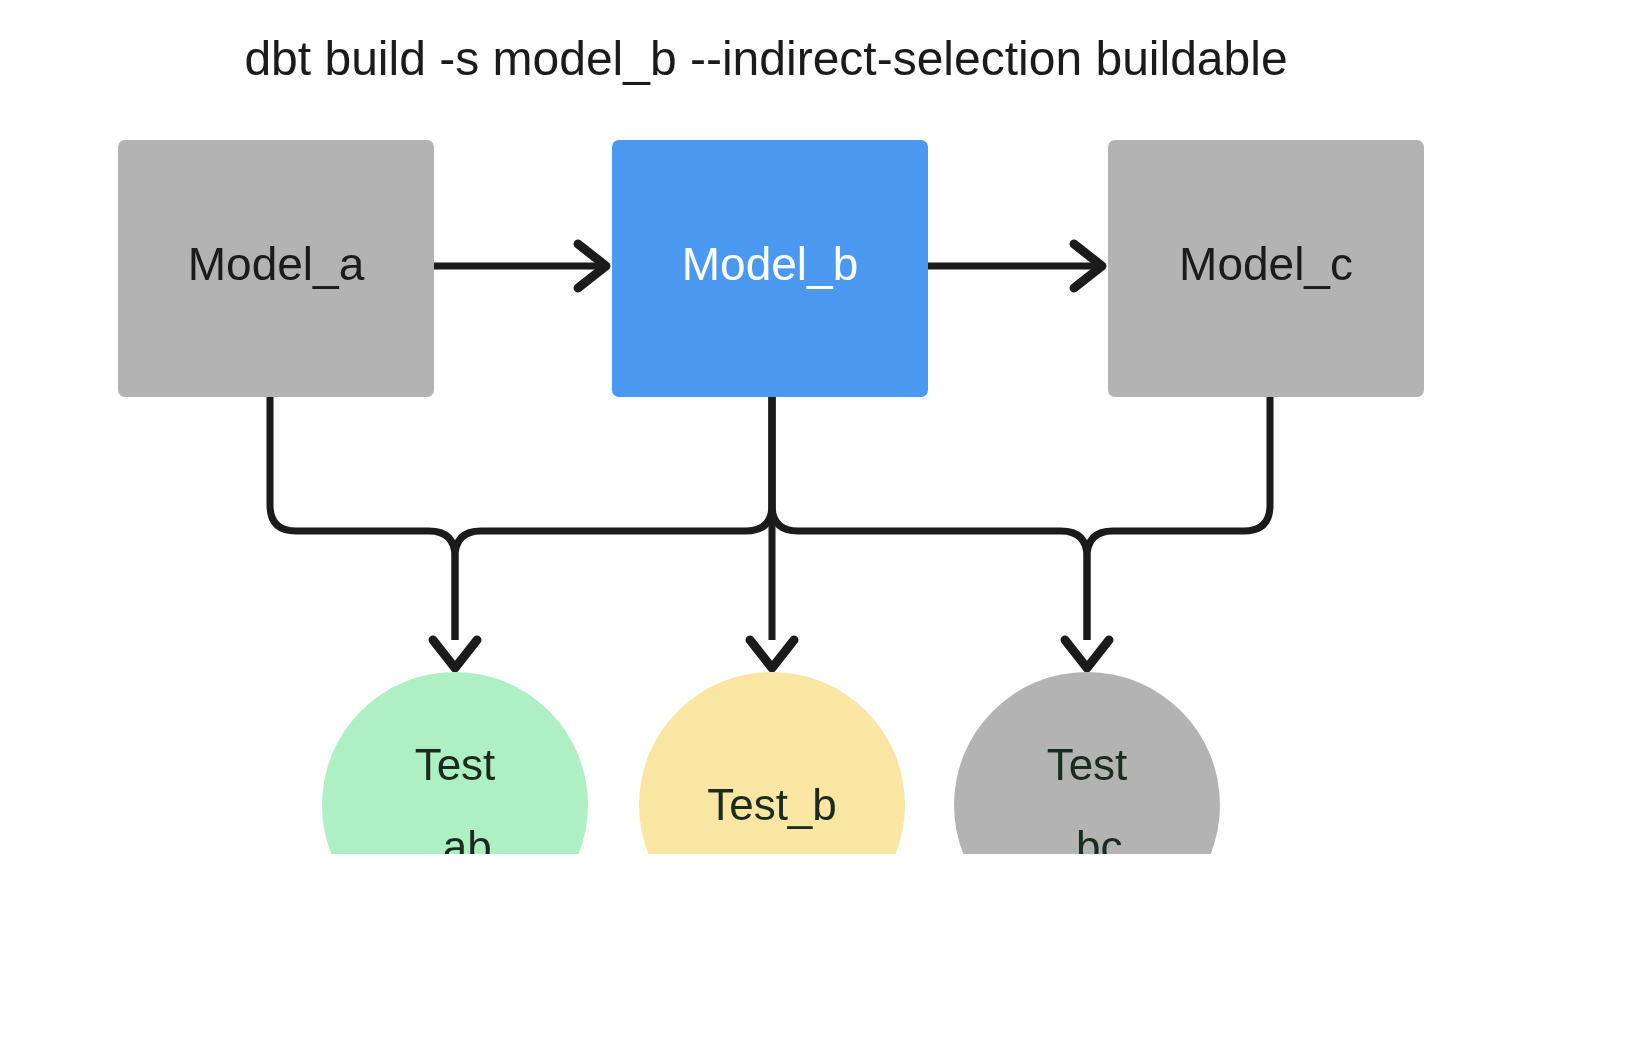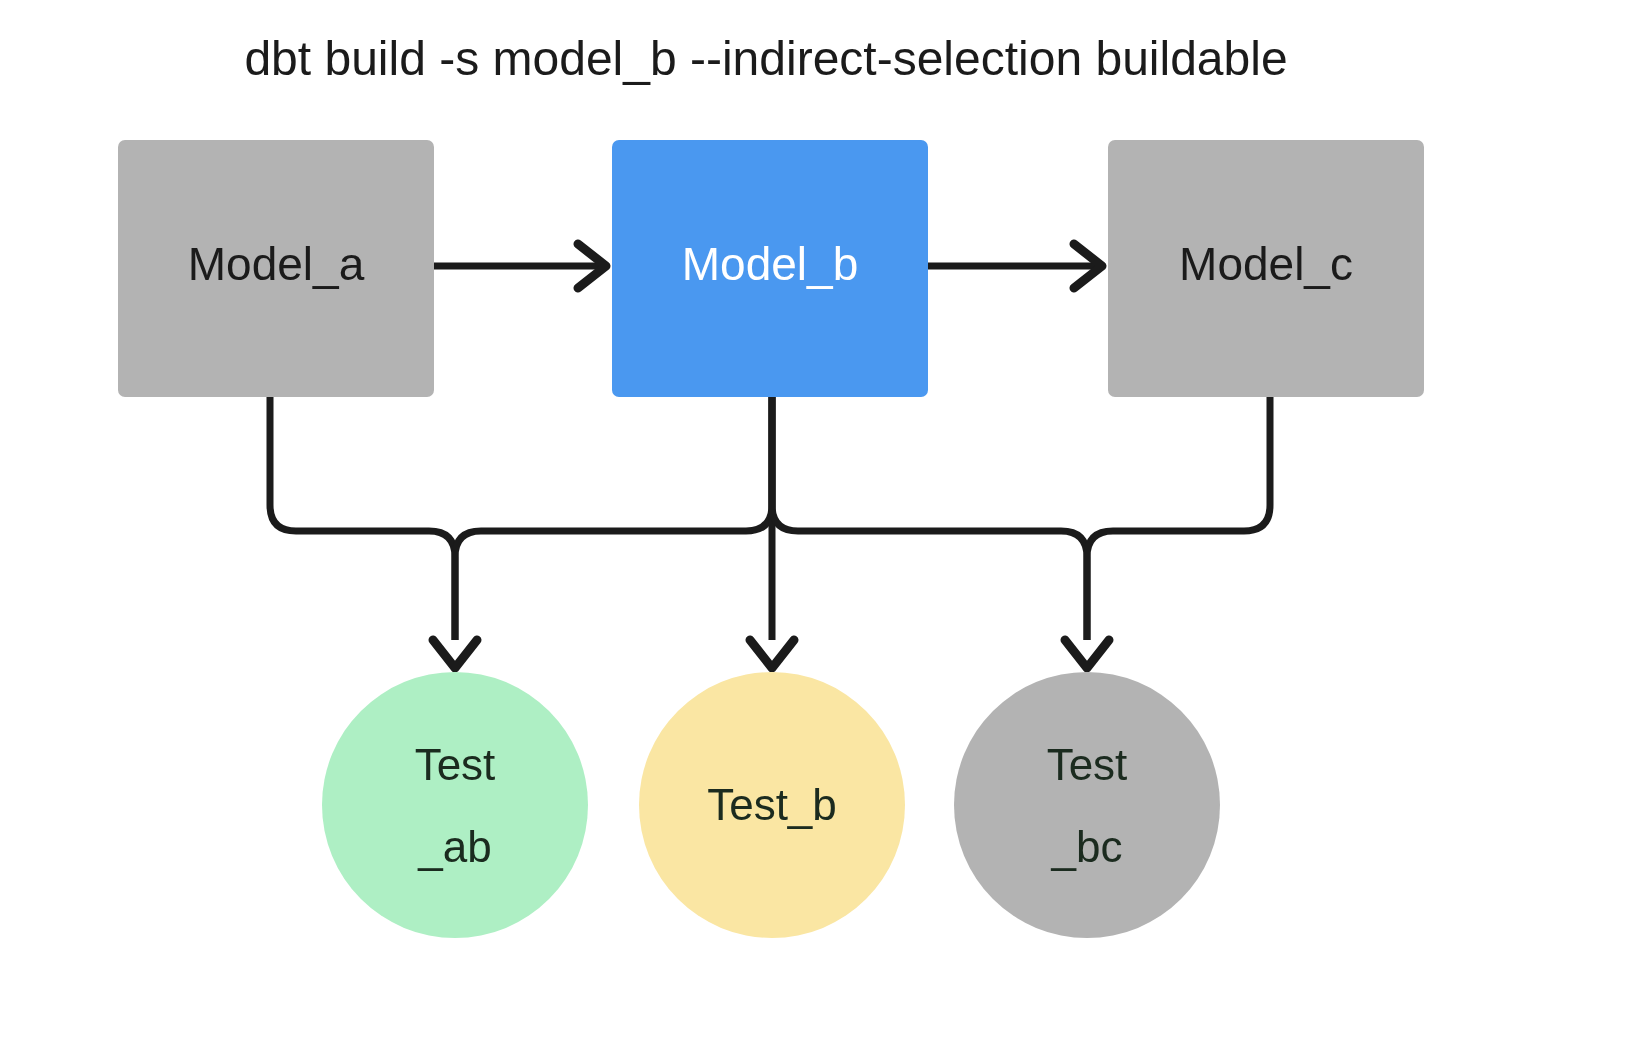--- a/index.html
+++ b/index.html
@@ -6,21 +6,21 @@
     margin: 0;
     padding: 0;
     background: #ffffff;
   }
   body {
     font-family: "Liberation Sans", sans-serif;
   }
   #canvas {
     position: relative;
     width: 1630px;
-    height: 1060px;
+    height: 854px;
     background: #ffffff;
     overflow: hidden;
   }
   #diagram-svg {
     position: absolute;
     left: 0;
     top: 0;
     width: 1630px;
     height: 1060px;
   }

